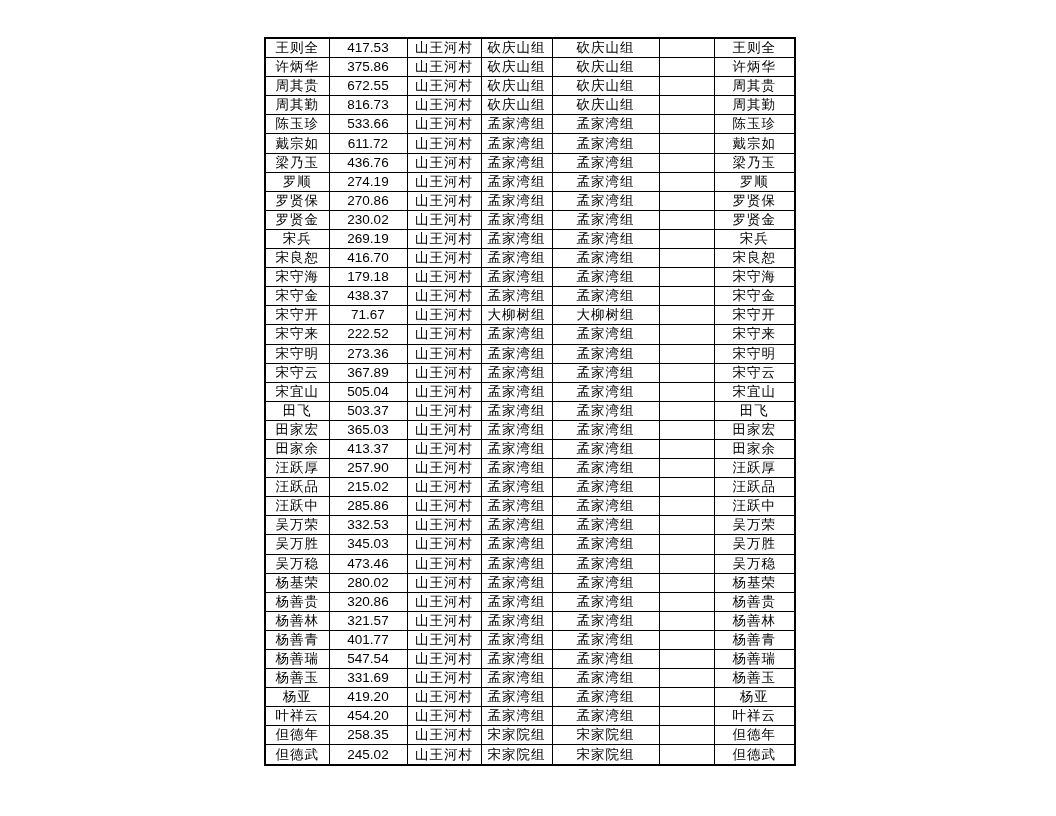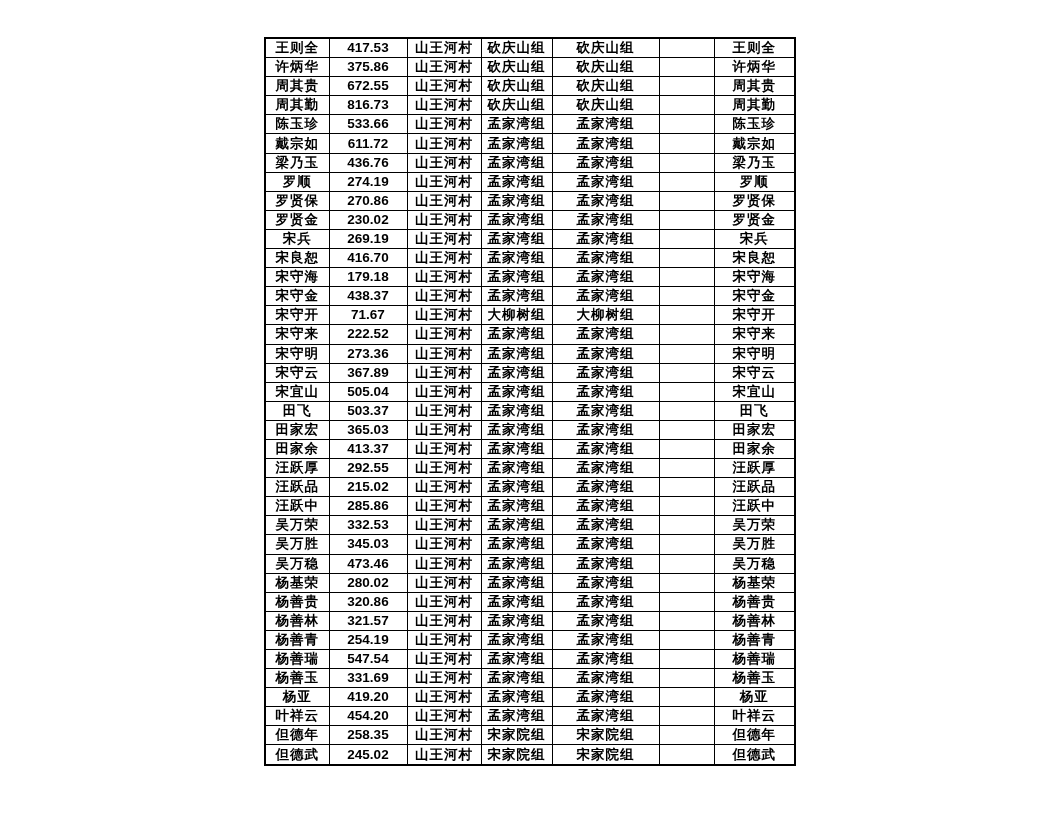--- a/index.html
+++ b/index.html
@@ -6,21 +6,20 @@
     margin: 0;
     padding: 0;
     background: #ffffff;
   }
   .page {
     position: relative;
     width: 1056px;
     height: 816px;
     background: #ffffff;
     overflow: hidden;
-    font-weight: bold;
   }
   .sheet {
     position: absolute;
     left: 264px;
     top: 37px;
   }
   table.data-table {
     border-collapse: collapse;
     table-layout: fixed;
     border: 2px solid #000000;
@@ -258,21 +257,21 @@
             <td class="cell-cjk">田家余</td>
             <td class="cell-num">413.37</td>
             <td class="cell-cjk">山王河村</td>
             <td class="cell-cjk">孟家湾组</td>
             <td class="cell-cjk">孟家湾组</td>
             <td class="cell-cjk"></td>
             <td class="cell-cjk">田家余</td>
           </tr>
           <tr>
             <td class="cell-cjk">汪跃厚</td>
-            <td class="cell-num">292.55</td>
+            <td class="cell-num">257.90</td>
             <td class="cell-cjk">山王河村</td>
             <td class="cell-cjk">孟家湾组</td>
             <td class="cell-cjk">孟家湾组</td>
             <td class="cell-cjk"></td>
             <td class="cell-cjk">汪跃厚</td>
           </tr>
           <tr>
             <td class="cell-cjk">汪跃品</td>
             <td class="cell-num">215.02</td>
             <td class="cell-cjk">山王河村</td>
@@ -339,21 +338,21 @@
             <td class="cell-cjk">杨善林</td>
             <td class="cell-num">321.57</td>
             <td class="cell-cjk">山王河村</td>
             <td class="cell-cjk">孟家湾组</td>
             <td class="cell-cjk">孟家湾组</td>
             <td class="cell-cjk"></td>
             <td class="cell-cjk">杨善林</td>
           </tr>
           <tr>
             <td class="cell-cjk">杨善青</td>
-            <td class="cell-num">254.19</td>
+            <td class="cell-num">401.77</td>
             <td class="cell-cjk">山王河村</td>
             <td class="cell-cjk">孟家湾组</td>
             <td class="cell-cjk">孟家湾组</td>
             <td class="cell-cjk"></td>
             <td class="cell-cjk">杨善青</td>
           </tr>
           <tr>
             <td class="cell-cjk">杨善瑞</td>
             <td class="cell-num">547.54</td>
             <td class="cell-cjk">山王河村</td>

